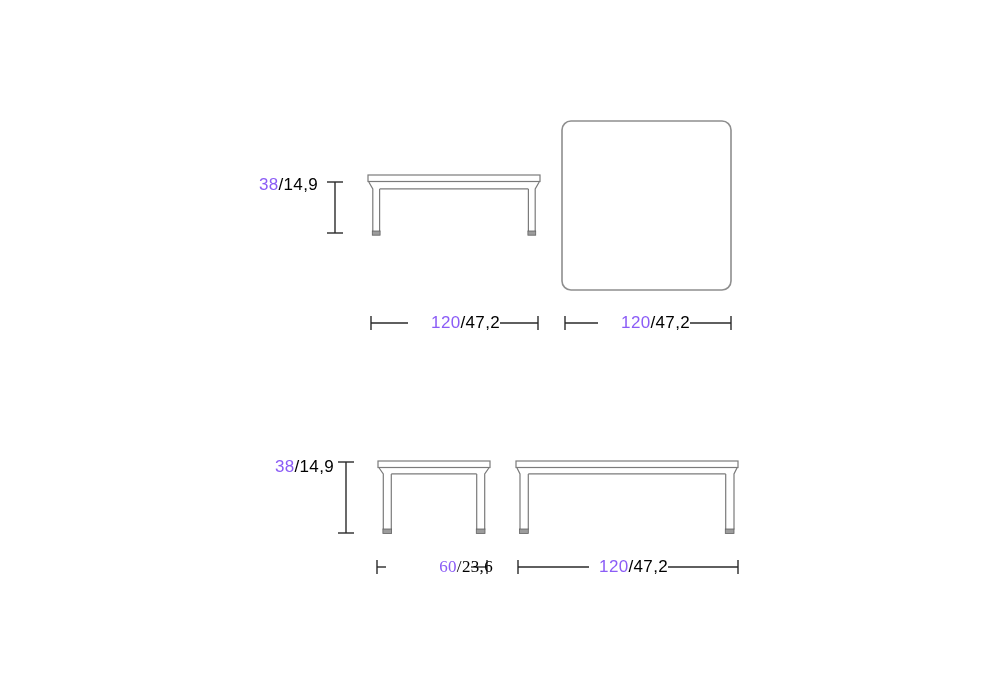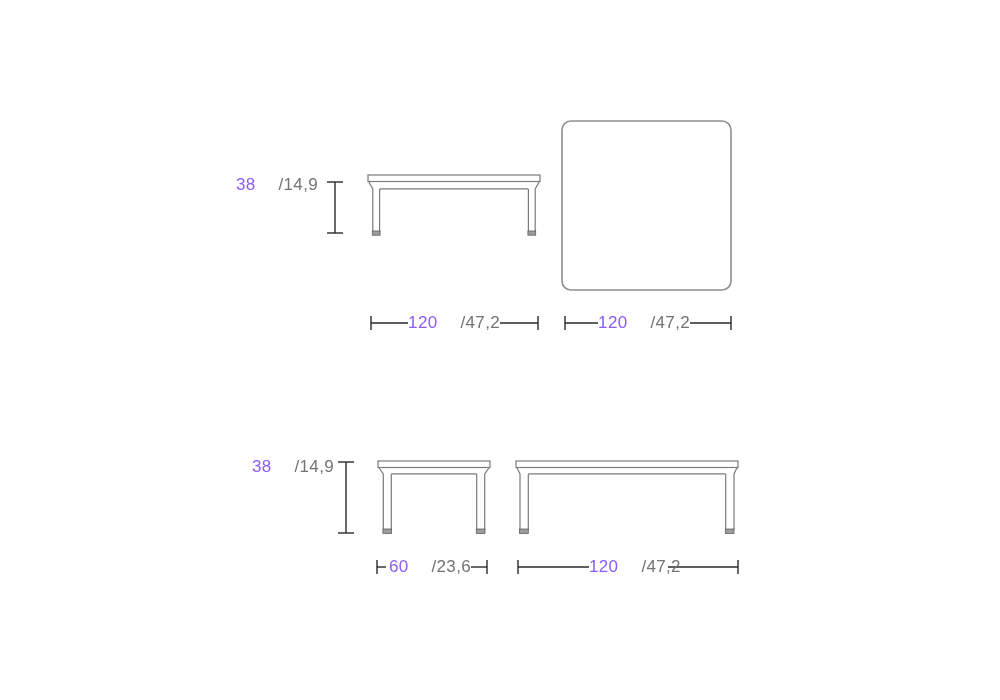--- a/index.html
+++ b/index.html
@@ -25,22 +25,21 @@
     line-height: 20px;
     font-size: 17px;
     letter-spacing: 0.02em;
     white-space: nowrap;
     color: #3b3b3d;
   }
   .dim-label .primary {
     color: #8b5cf6;
   }
   .dim-label .secondary {
-    color: #737373;
-    margin-left: 23px;
+    color: #000000;
   }
   .align-right { text-align: right; }
   .align-center { text-align: right; }
 </style>
 </head>
 <body>
 
 <div class="canvas">
 
   <svg class="drawing" width="1000" height="700" viewBox="0 0 1000 700">
@@ -132,21 +131,21 @@
   </div>
 
   <div class="dim-label align-center" style="left:598px; top:313px; width:92px;">
     <span class="primary">120</span><span class="secondary">/47,2</span>
   </div>
 
   <div class="dim-label align-right" style="left:244px; top:457px; width:90px;">
     <span class="primary">38</span><span class="secondary">/14,9</span>
   </div>
 
-  <div class="dim-label align-center" style="left:386px; top:557px; width:85px;">
+  <div class="dim-label align-center" style="left:408px; top:557px; width:85px;font-family:Liberation Serif, serif;">
     <span class="primary">60</span><span class="secondary">/23,6</span>
   </div>
 
   <div class="dim-label align-center" style="left:589px; top:557px; width:79px;">
     <span class="primary">120</span><span class="secondary">/47,2</span>
   </div>
 
 </div>
 
 </body></html>

